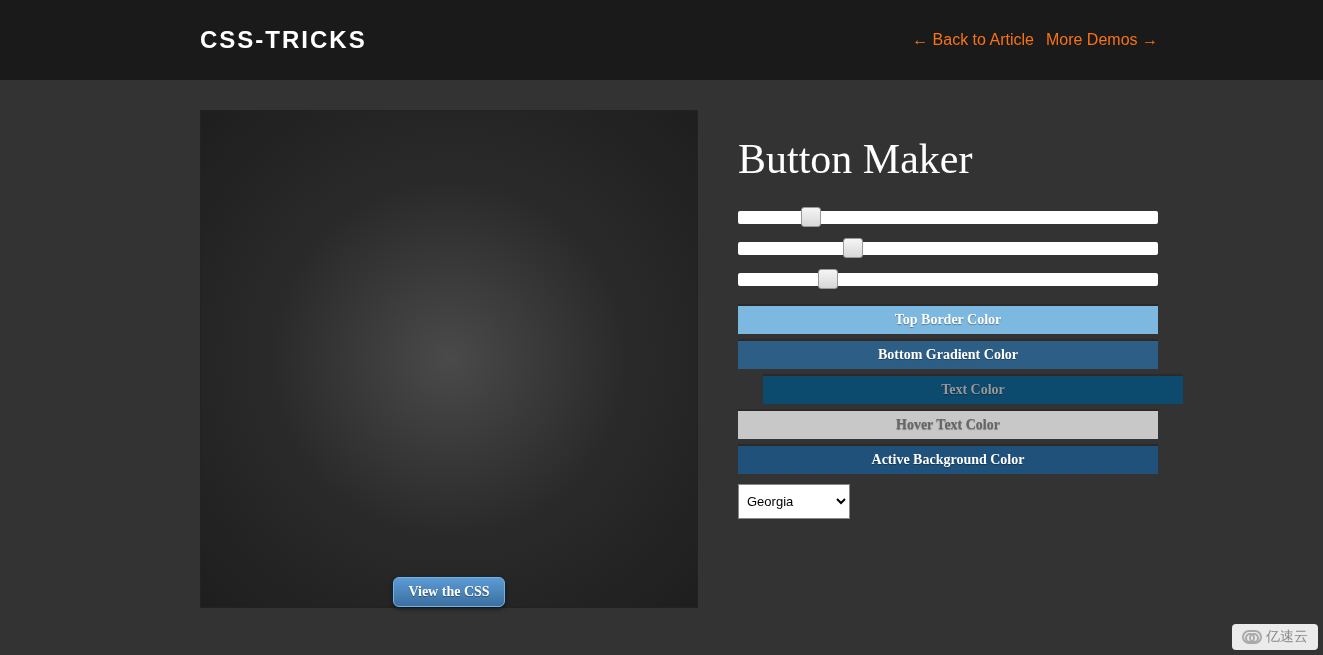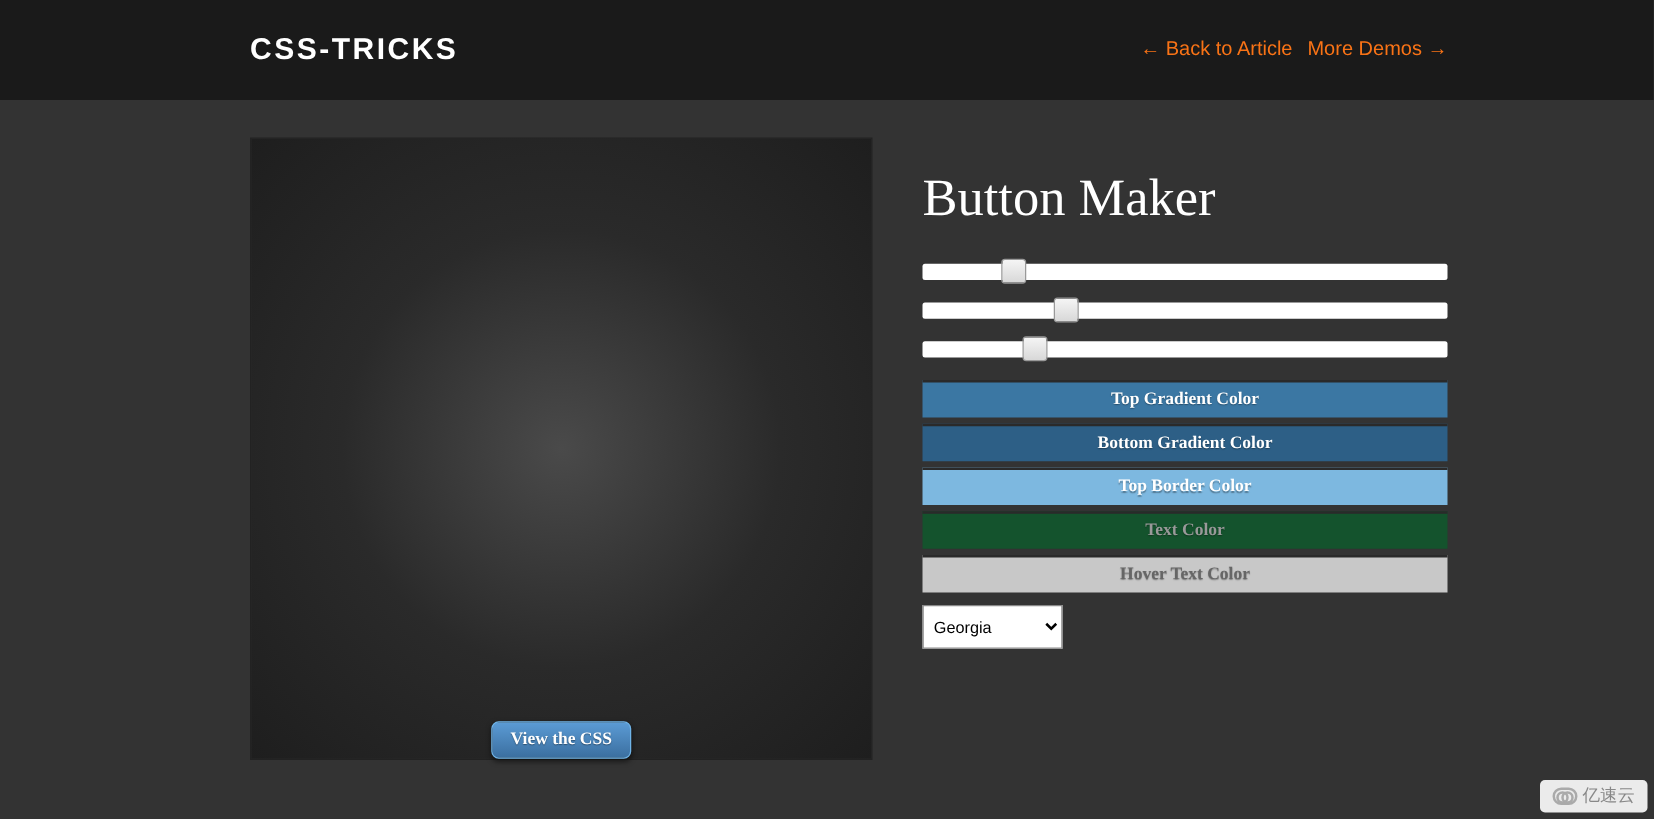--- a/index.html
+++ b/index.html
@@ -188,25 +188,25 @@
         </div>
         <div class="slider-track">
           <div class="slider-handle" style="left: 25%;"></div>
         </div>
         <div class="slider-track">
           <div class="slider-handle" style="left: 19%;"></div>
         </div>
       </div>
 
     <div class="color-buttons" id="color-buttons">
-        <div class="color-btn" style="background: rgb(59, 119, 163); color: rgb(255, 255, 255);">Top Gradient Color</div>
+        <div class="color-btn" style="background: rgb(125, 184, 224); color: rgb(255, 255, 255);">Top Border Color</div>
         <div class="color-btn" style="background: rgb(45, 95, 134); color: rgb(255, 255, 255);">Bottom Gradient Color</div>
-        <div class="color-btn" style="background: rgb(125, 184, 224); color: rgb(255, 255, 255);">Top Border Color</div>
-        <div class="color-btn" style="background: #14532d; color: rgb(153, 153, 153);">Text Color</div>
+        <div class="color-btn" style="background: #0c4a6e; color: rgb(153, 153, 153); margin-left: 25px;">Text Color</div>
         <div class="color-btn" style="background: rgb(200, 200, 200); color: rgb(102, 102, 102);">Hover Text Color</div>
+        <div class="color-btn" style="background: rgb(31, 81, 123); color: rgb(255, 255, 255);">Active Background Color</div>
       </div>
 
     <select class="font-select">
       <option>Georgia</option>
     </select>
   </div>
 </div>
 
 <div class="watermark">
   <span class="watermark-icon"></span>

